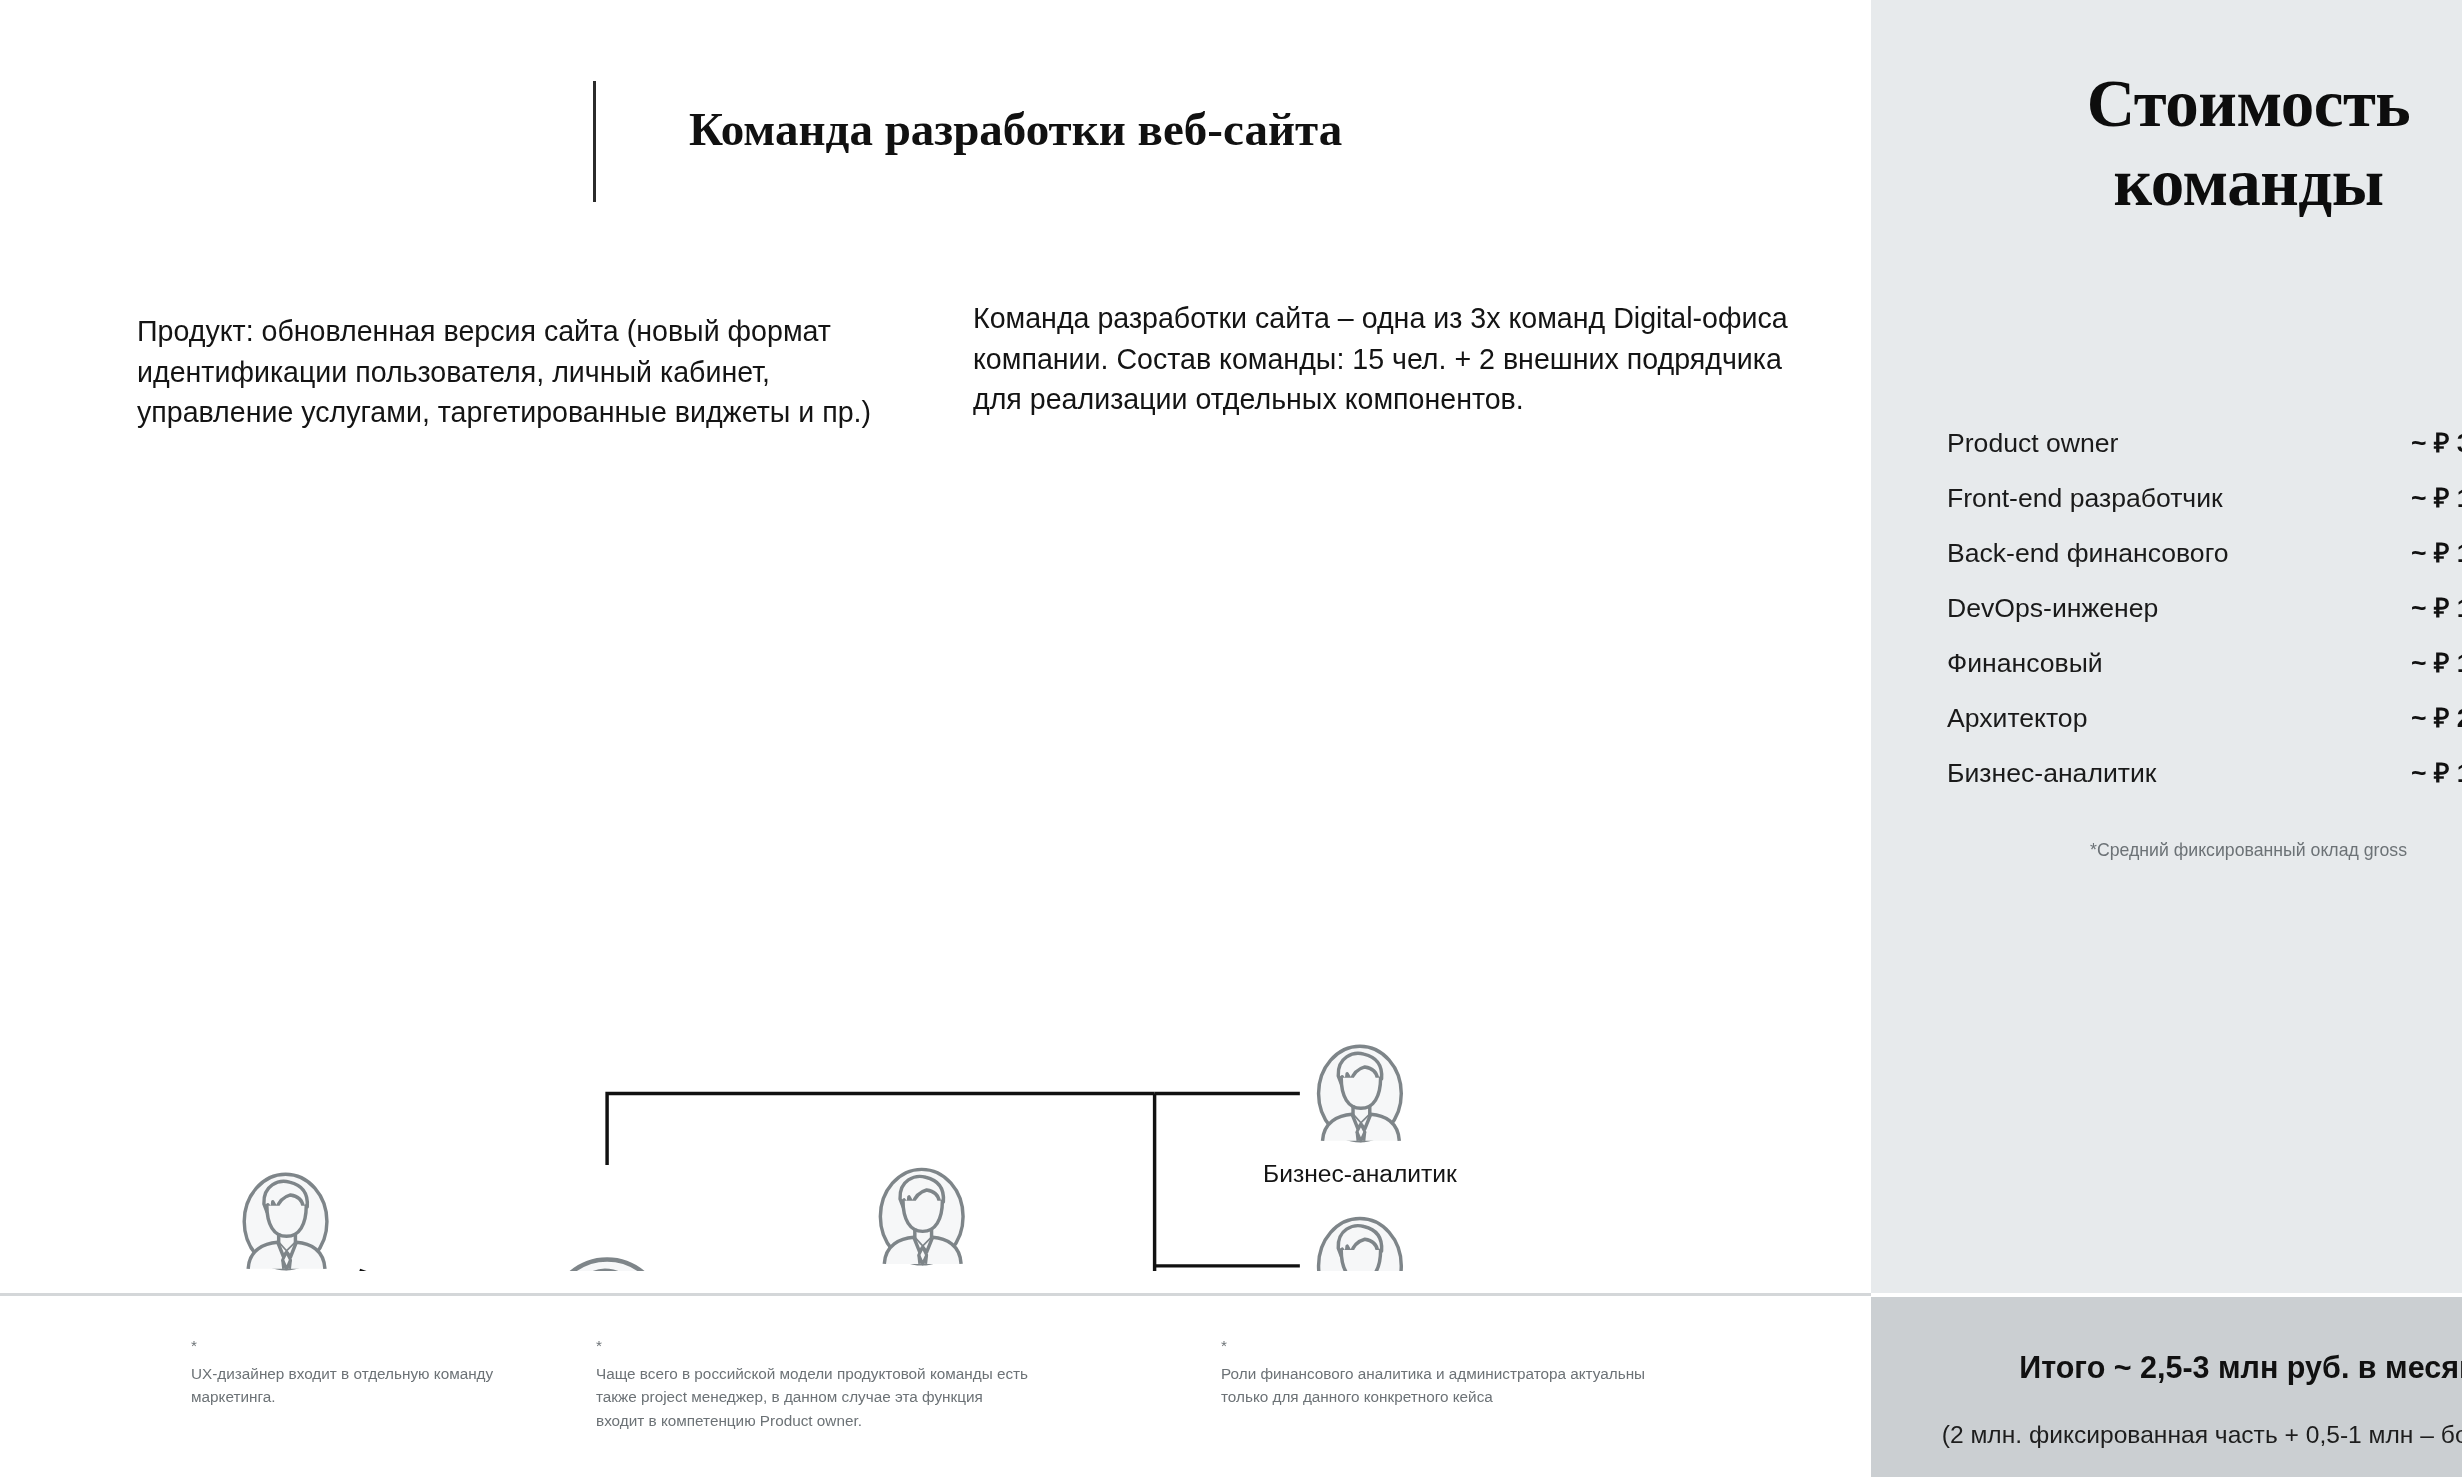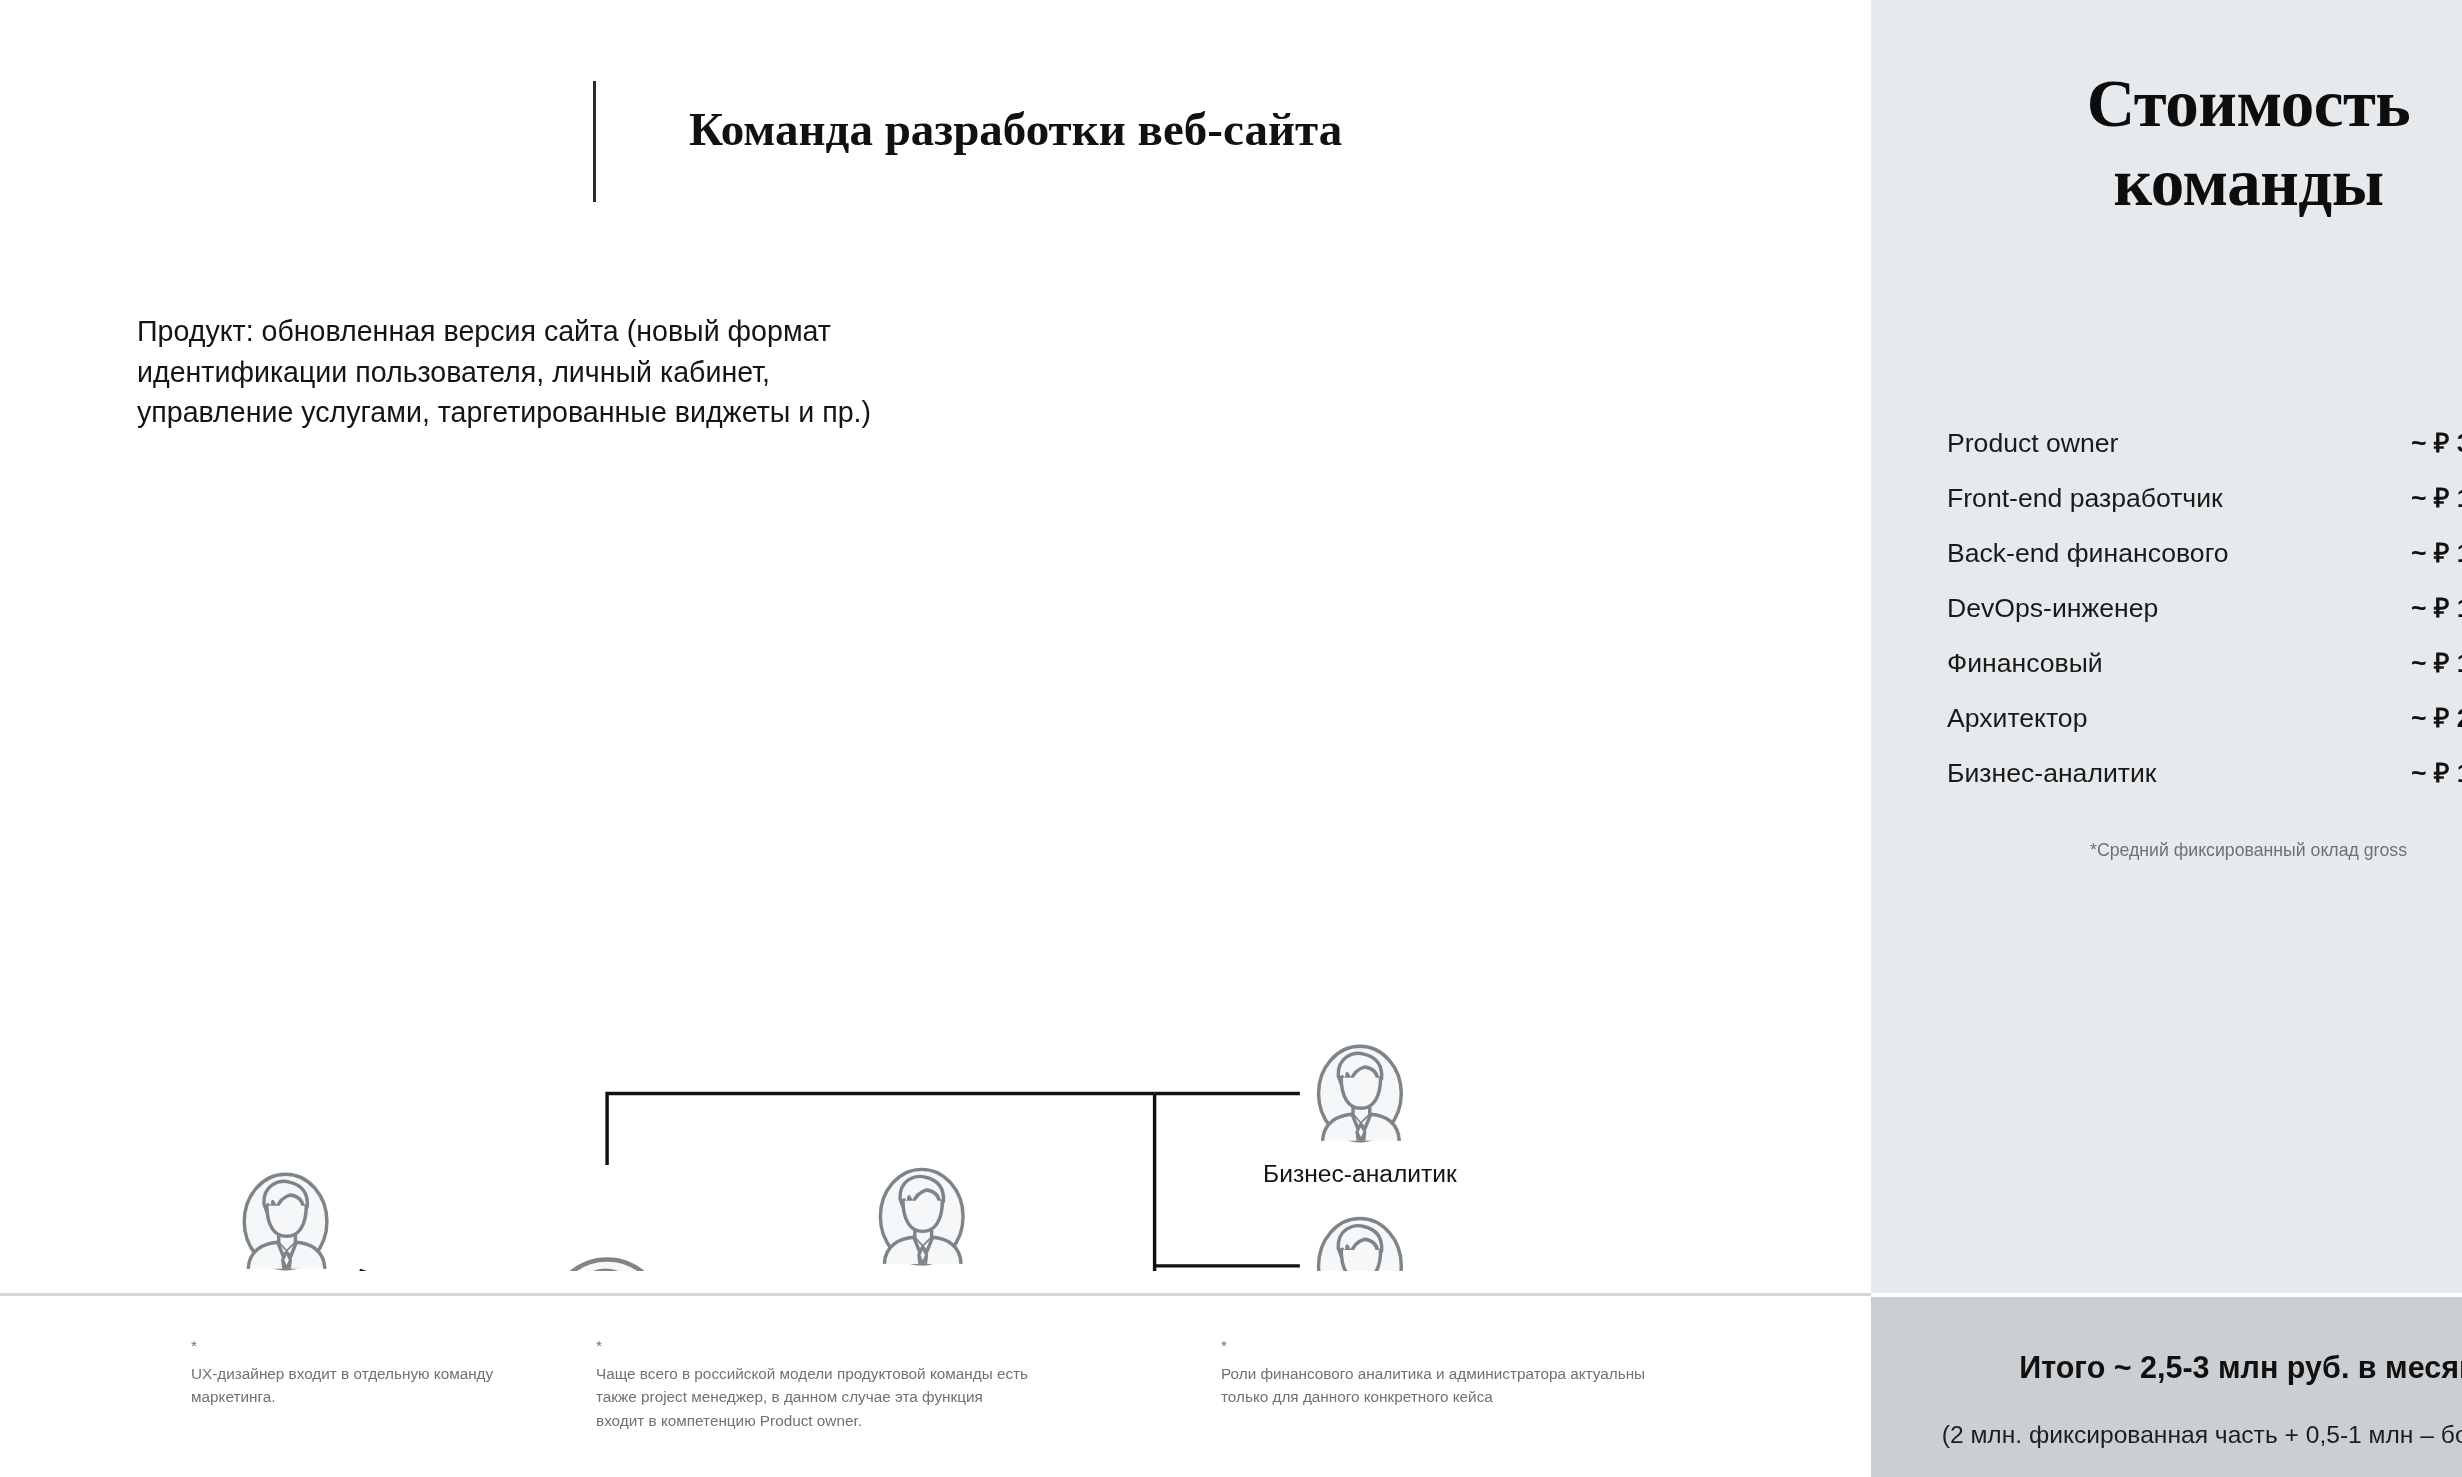--- a/index.html
+++ b/index.html
@@ -190,20 +190,21 @@
 </style>
 </head>
 <body>
 
 <div id="page">
 
   <div class="brand-divider"></div>
   <div class="headline">Команда разработки веб-сайта</div>
 
   <div class="intro-left">Продукт: обновленная версия сайта (новый формат идентификации пользователя, личный кабинет, управление услугами, таргетированные виджеты и пр.)</div>
+  <div class="intro-right">Команда разработки сайта – одна из 3х команд Digital-офиса компании. Состав команды: 15 чел. + 2 внешних подрядчика для реализации отдельных компонентов.</div>
 
   <div class="diagram">
     <svg width="1871" height="739" viewBox="0 0 3800 1500" xmlns="http://www.w3.org/2000/svg">
       <defs>
 
         <marker id="arrow" viewBox="0 0 12 12" refX="10" refY="6" markerWidth="9" markerHeight="9" orient="auto-start-reverse">
           <path d="M 0 0 L 12 6 L 0 12 z" fill="#111"></path>
         </marker>
 
         <g id="avatar-small">

